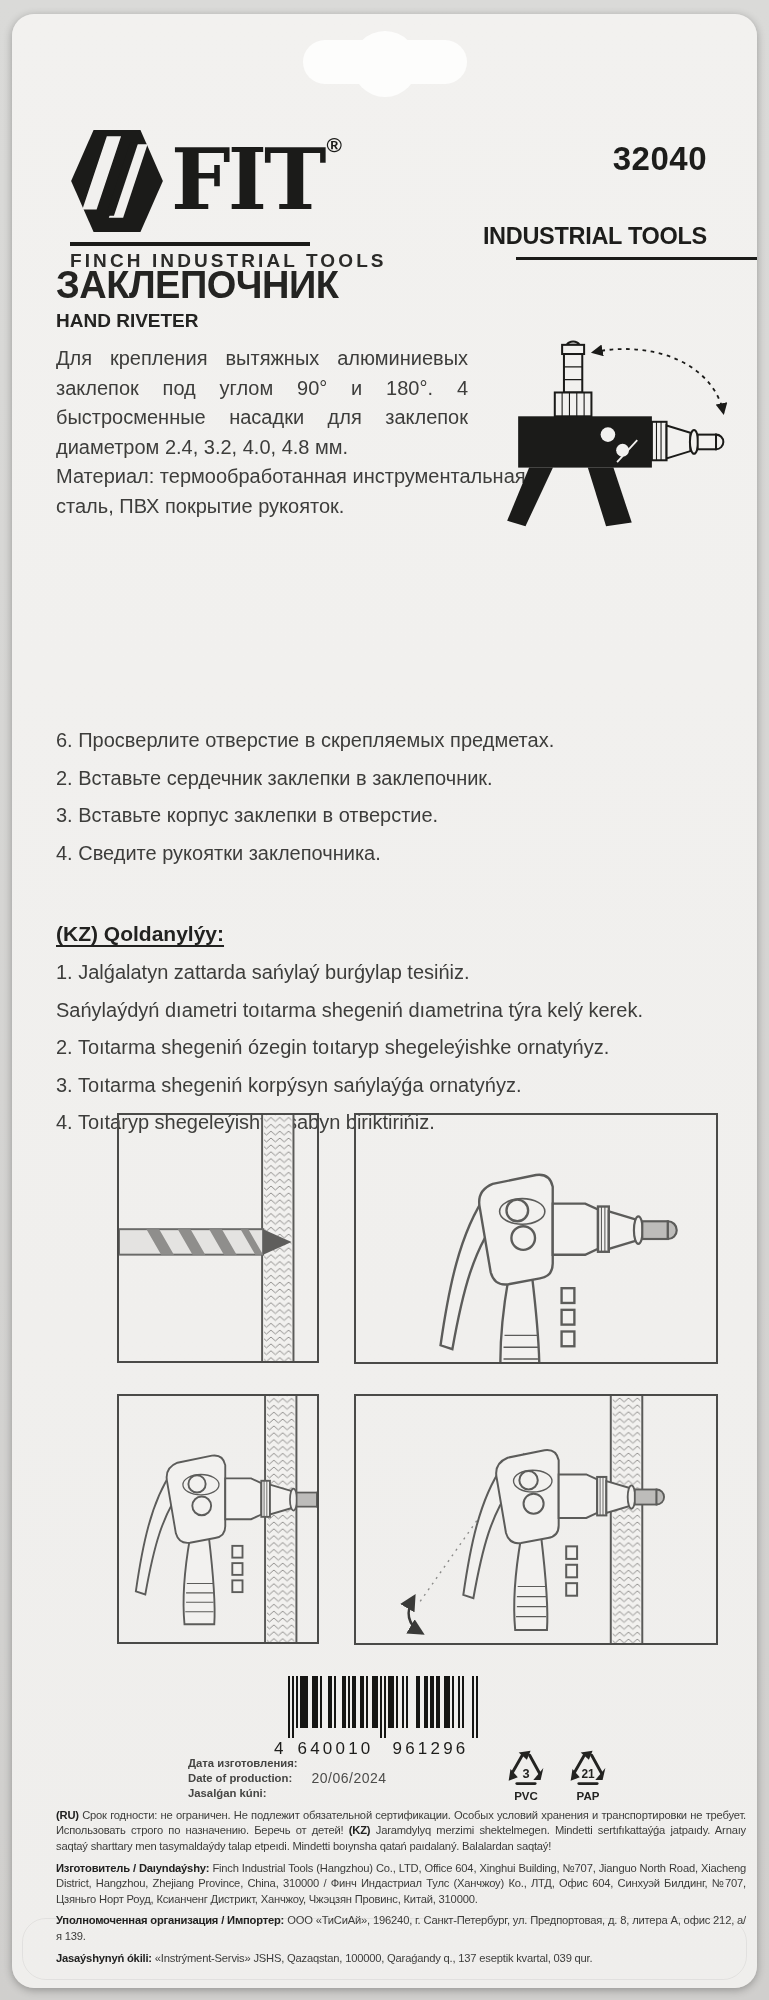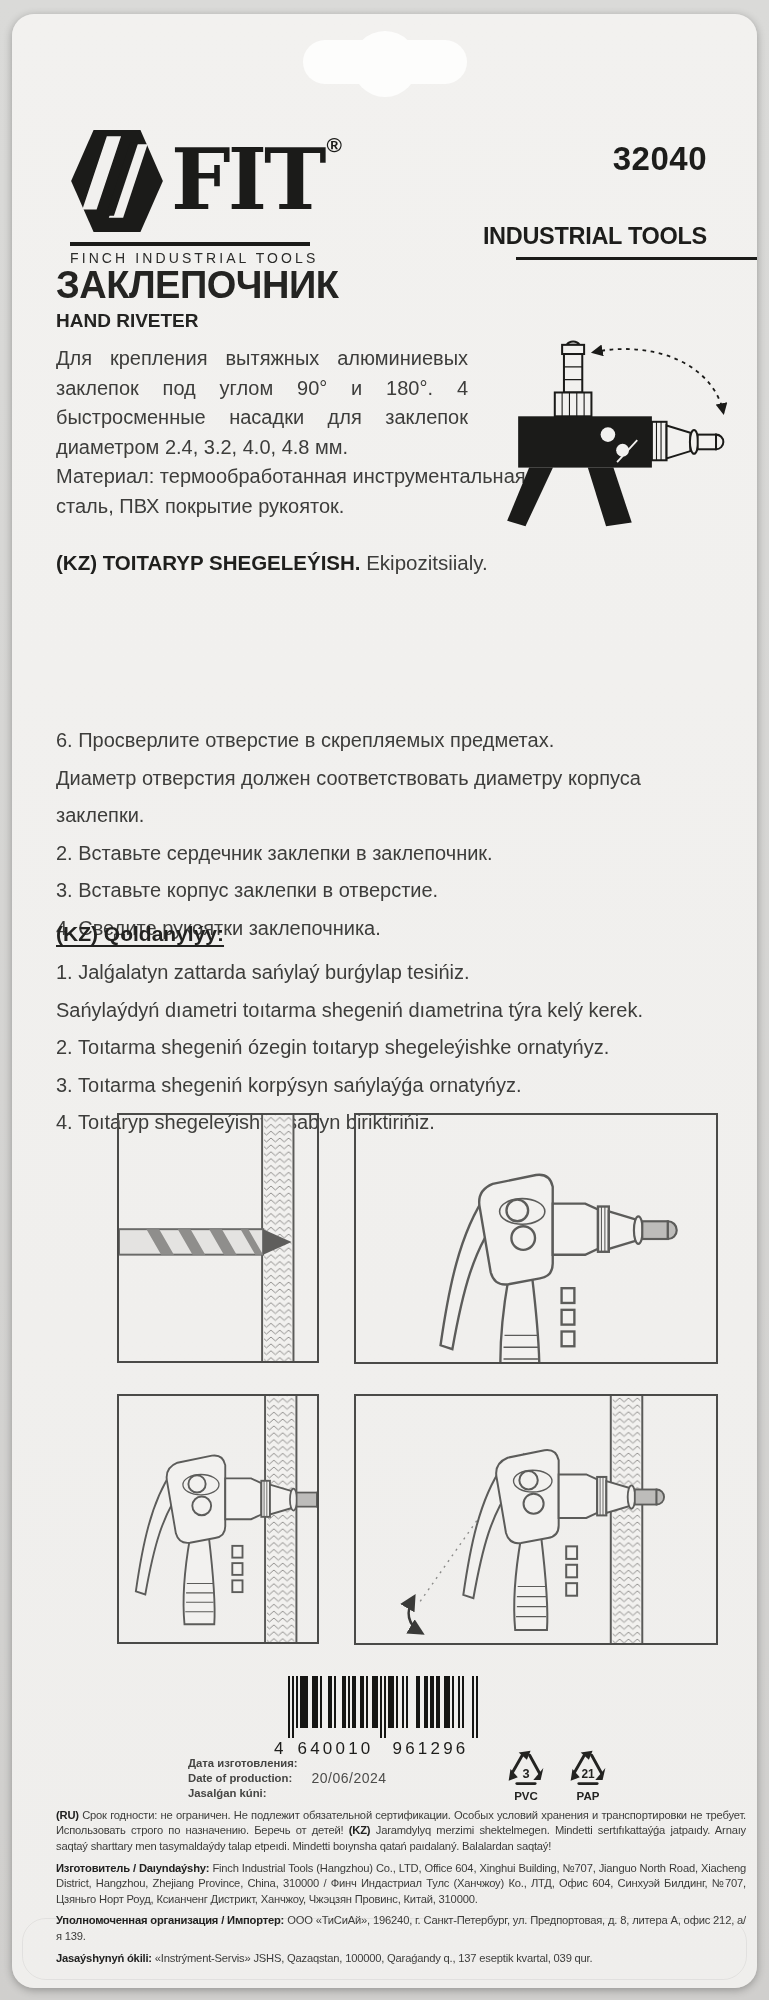--- a/index.html
+++ b/index.html
@@ -12,21 +12,21 @@
         box-shadow:0 2px 9px rgba(0,0,0,.3)}
   .slot-rect{position:absolute;left:291px;top:26px;width:164px;height:44px;border-radius:22px;background:#fdfdfc}
   .slot-circle{position:absolute;left:340px;top:17px;width:66px;height:66px;border-radius:50%;background:#fdfdfc}
 
   
   .logo{position:absolute;left:58px;top:114px;display:flex;align-items:flex-start}
   .logo-text{font-family:"DejaVu Serif",serif;font-weight:bold;font-size:84px;line-height:104px;
              letter-spacing:-3px;color:#1b1b19;margin-left:7px}
   .logo-reg{font-size:21px;line-height:21px;color:#1b1b19;margin-top:6px;margin-left:3px;font-weight:bold}
   .logo-line{position:absolute;left:58px;top:228px;width:240px;height:3.5px;background:#1b1b19}
-  .logo-sub{position:absolute;left:58px;top:236px;font-size:14px;font-weight:400;letter-spacing:3.1px;color:#2b2b29}
+  .logo-sub{position:absolute;left:58px;top:236px;font-size:19px;font-weight:700;letter-spacing:3.1px;color:#2b2b29}
   .sku{position:absolute;right:50px;top:126px;font-size:33px;font-weight:bold;color:#1d1d1b;letter-spacing:0.5px}
   .brand{position:absolute;right:50px;top:209px;font-size:23.5px;font-weight:bold;color:#1d1d1b;letter-spacing:-0.3px}
   .brand-line{position:absolute;left:504px;right:0;top:243px;height:2.5px;background:#1b1b19}
 
   
   .title{position:absolute;left:44px;top:250px;font-size:38px;font-weight:bold;color:#242422;letter-spacing:-0.5px}
   .subtitle{position:absolute;left:44px;top:296px;font-size:19px;font-weight:bold;color:#242422}
 
   
   .desc-ru{position:absolute;left:44px;top:330px;width:552px}
@@ -169,26 +169,24 @@
         <path d="M173,98 v42 M178,98 v42" stroke-width="1.2"></path>
         <path d="M184,102 L210,110 V130 L184,138 Z"></path>
         <ellipse cx="214" cy="120" rx="4.5" ry="13"></ellipse>
         <rect x="218" y="112" width="20" height="16"></rect>
         <path d="M238,112 a8,8 0 0 1 0,16 Z"></path>
       </g>
       <path d="M104,22 C175,8 236,38 246,88" fill="none" stroke="#1b1b19" stroke-width="2" stroke-dasharray="4,5" marker-start="url(#arrK)" marker-end="url(#arrK)"></path>
     </svg>
 
     <div class="desc-kz">
-      <p class="lead"><b>(KZ) TOITARYP SHEGELEÝISH.</b><span> Ekipozitsiialy.</span></p>
     </div>
 
     <div class="usage usage-ru">
       <div class="step">6. Просверлите отверстие в скрепляемых предметах.</div>
-      <div class="step">Диаметр отверстия должен соответствовать диаметру корпуса заклепки.</div>
       <div class="step">2. Вставьте сердечник заклепки в заклепочник.</div>
       <div class="step">3. Вставьте корпус заклепки в отверстие.</div>
       <div class="step">4. Сведите рукоятки заклепочника.</div>
     </div>
 
     <div class="usage usage-kz">
       <div class="usage-h">(KZ) Qoldanylýy:</div>
       <div class="step">1. Jalǵalatyn zattarda sańylaý burǵylap tesińiz.</div>
       <div class="step">Sańylaýdyń dıametri toıtarma shegeniń dıametrina týra kelý kerek.</div>
       <div class="step">2. Toıtarma shegeniń ózegin toıtaryp shegeleýishke ornatyńyz.</div>

